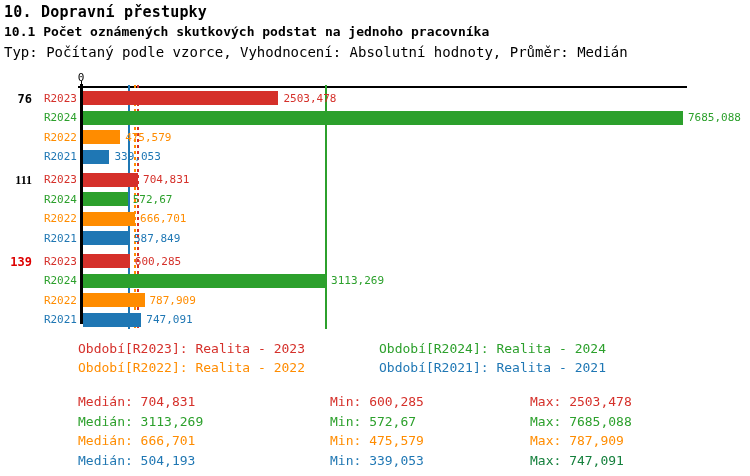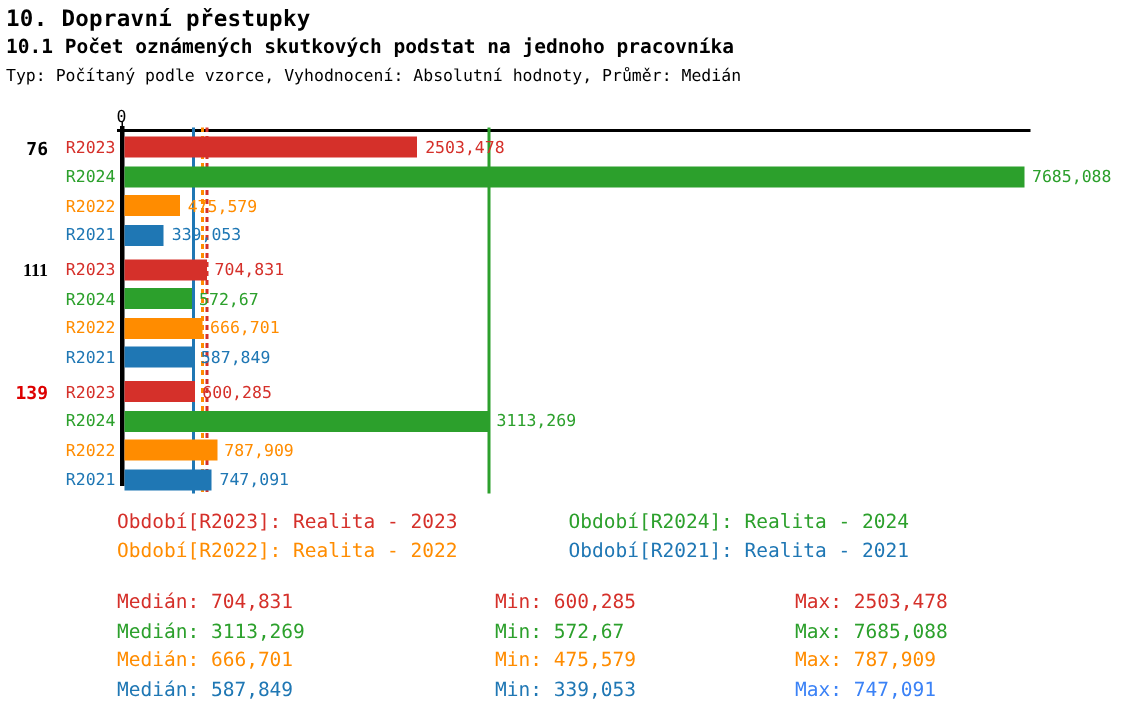--- a/index.html
+++ b/index.html
@@ -2,21 +2,21 @@
 <html><head>
 <meta charset="utf-8">
 <style>
   html,body{margin:0;padding:0;background:#ffffff;}
   body{width:750px;height:476px;overflow:hidden;
        font-family:"DejaVu Sans Mono",monospace;color:#000;}
   .page{position:relative;width:750px;height:344px;background:#fff;}
   .abs{position:absolute;white-space:pre;}
   .title{left:4px;top:3px;font-size:15px;font-weight:bold;letter-spacing:.2px;}
   .subtitle{left:4px;top:24px;font-size:13px;font-weight:bold;}
-  .meta{left:4px;top:44px;font-size:11px;}
+  .meta{left:4px;top:44px;font-size:14px;}
   
   .bar{position:absolute;height:14px;}
   .rowlabel{position:absolute;height:14px;line-height:14px;font-size:11px;
             width:77px;left:0;text-align:right;}
   .grouplabel{position:absolute;height:14px;line-height:14px;font-size:12px;
               font-weight:bold;width:32px;left:0;text-align:right;}
   .vallabel{position:absolute;height:14px;line-height:14px;font-size:11px;}
   .refline{position:absolute;width:2px;top:85px;height:244px;}
   .axis-x{position:absolute;left:78px;top:86px;width:609px;height:2px;background:#000;}
   .axis-y{position:absolute;left:80px;top:84px;width:3px;height:240px;background:#000;}
@@ -97,17 +97,17 @@
   <div id="stats">
       <div class="stat-cell" style="left: 78px; top: 394px; color: rgb(213, 48, 42);">Medián: 704,831</div>
       <div class="stat-cell" style="left: 330px; top: 394px; color: rgb(213, 48, 42);">Min: 600,285</div>
       <div class="stat-cell" style="left: 530px; top: 394px; color: rgb(213, 48, 42);">Max: 2503,478</div>
       <div class="stat-cell" style="left: 78px; top: 413.5px; color: rgb(44, 160, 44);">Medián: 3113,269</div>
       <div class="stat-cell" style="left: 330px; top: 413.5px; color: rgb(44, 160, 44);">Min: 572,67</div>
       <div class="stat-cell" style="left: 530px; top: 413.5px; color: rgb(44, 160, 44);">Max: 7685,088</div>
       <div class="stat-cell" style="left: 78px; top: 433px; color: rgb(255, 140, 0);">Medián: 666,701</div>
       <div class="stat-cell" style="left: 330px; top: 433px; color: rgb(255, 140, 0);">Min: 475,579</div>
       <div class="stat-cell" style="left: 530px; top: 433px; color: rgb(255, 140, 0);">Max: 787,909</div>
-      <div class="stat-cell" style="left: 78px; top: 452.5px; color: rgb(31, 119, 180);">Medián: 587,849</div>
+      <div class="stat-cell" style="left: 78px; top: 452.5px; color: rgb(31, 119, 180);">Medián: 504,193</div>
       <div class="stat-cell" style="left: 330px; top: 452.5px; color: rgb(31, 119, 180);">Min: 339,053</div>
-      <div class="stat-cell" style="left: 530px; top: 452.5px; color: #3b82f6;">Max: 747,091</div>
+      <div class="stat-cell" style="left: 530px; top: 452.5px; color: #15803d;">Max: 747,091</div>
     </div>
 </div>
 
 </body></html>

